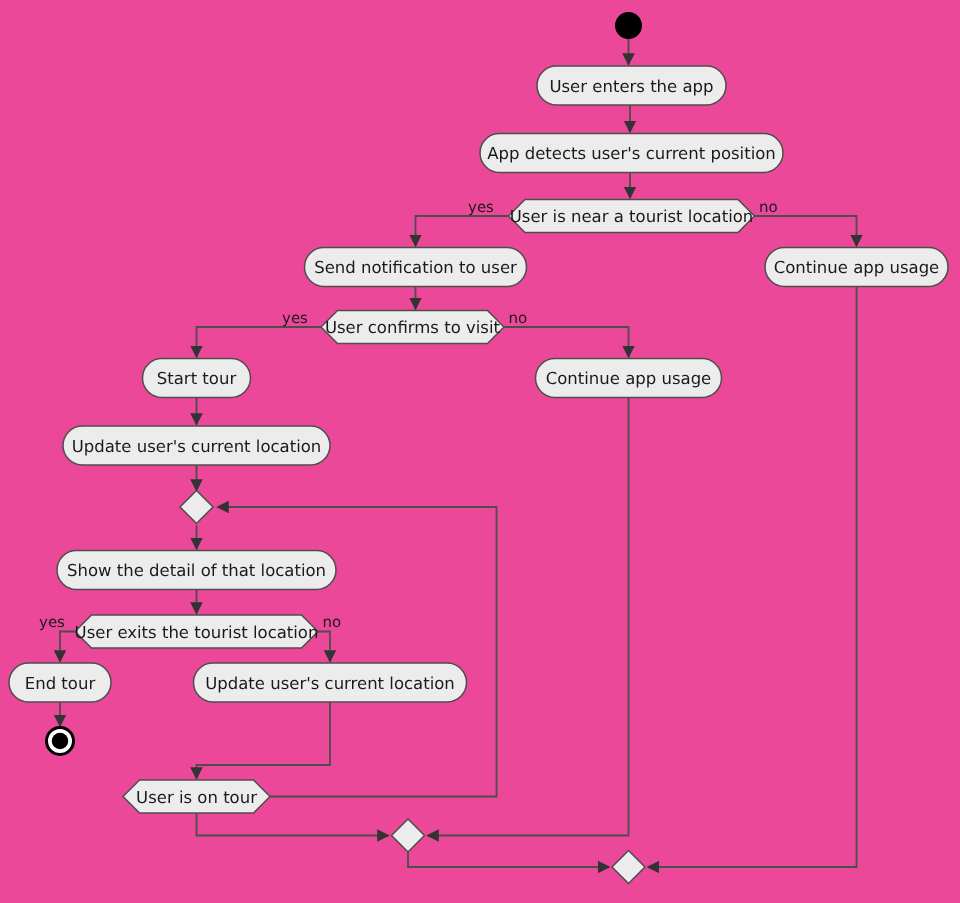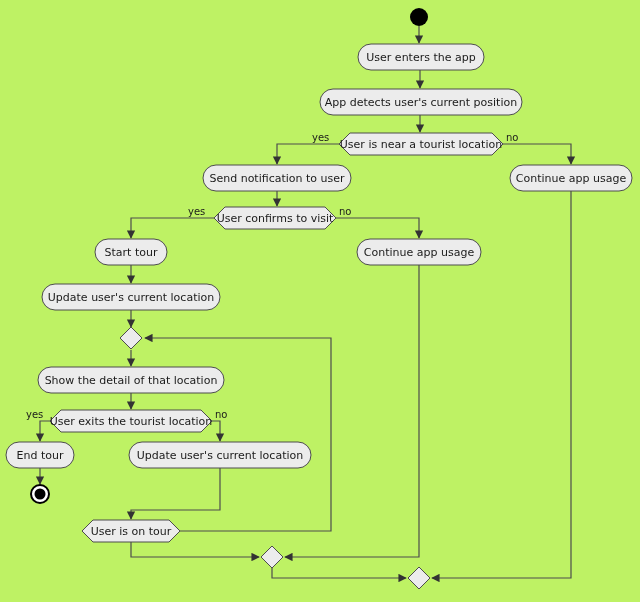--- a/index.html
+++ b/index.html
@@ -4,21 +4,21 @@
 <style>
   html, body {
     margin: 0;
     padding: 0;
     background: #ffffff;
   }
   #diagram-root {
     position: relative;
     width: 640px;
     height: 602px;
-    background: #bef264;
+    background: #ec4899;
     font-family: "DejaVu Sans", sans-serif;
   }
   svg#uml-canvas {
     display: block;
     width: 640px;
     height: 602px;
   }
   .node-shape {
     fill: #ECECEC;
     stroke: #4D4D4D;

